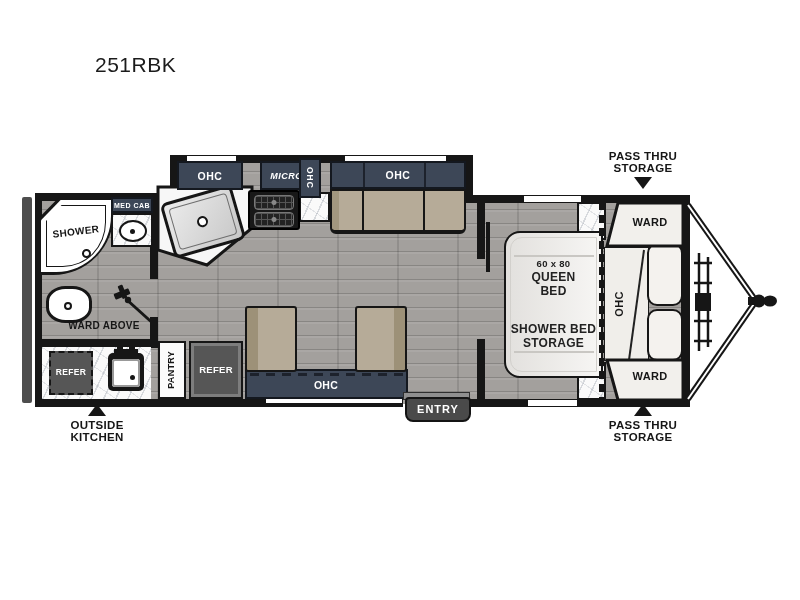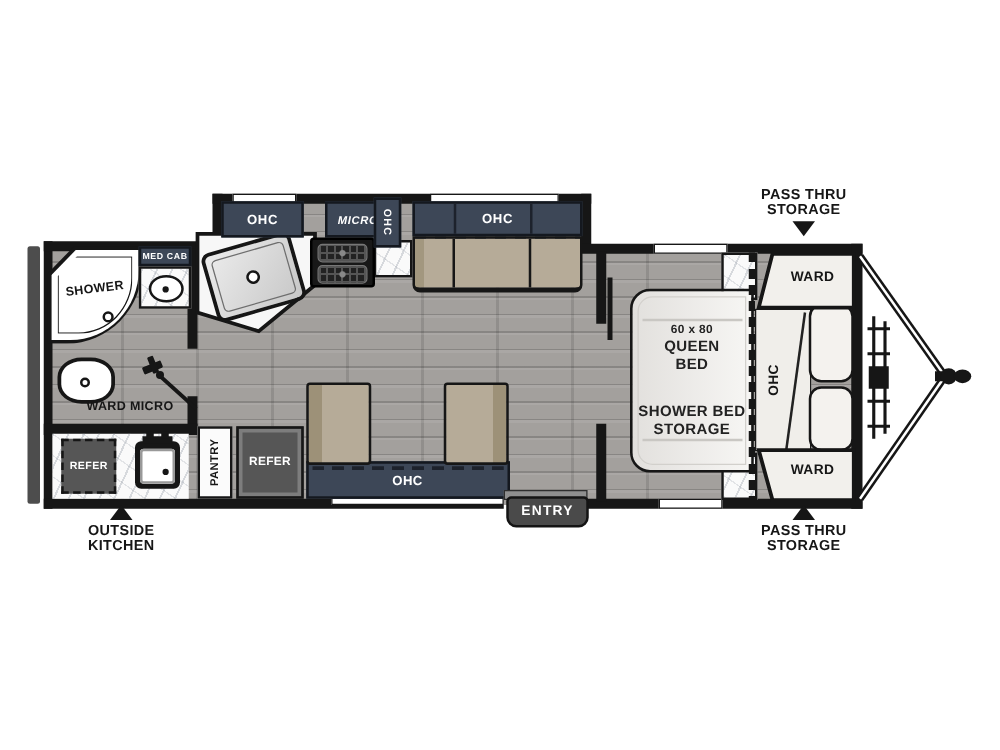--- a/index.html
+++ b/index.html
@@ -21,20 +21,21 @@
   .tri-up{position:absolute;width:0;height:0;border-left:9px solid transparent;border-right:9px solid transparent;border-bottom:12px solid #161616;}
   .bench{position:absolute;box-sizing:border-box;border:2.5px solid #161616;border-radius:3px;
     background:linear-gradient(90deg,#9d9178 0 11px,#b6ab98 11px);}
   .whitebox{position:absolute;box-sizing:border-box;background:#f2f0ec;border:2.5px solid #161616;}
 </style>
 </head>
 <body>
 
 <div id="plan">
 
+  <div class="lbl" style="left:95px;top:54px;width:120px;font-size:21px;font-weight:500;text-align:left;letter-spacing:.5px;color:#1b1b1b;">251RBK</div>
 
   <div class="abs" style="left:22px;top:197px;width:10px;height:206px;background:#4d4d4d;border-radius:2px;"></div>
 
   <div class="abs wood" style="left:39px;top:196px;width:648px;height:208px;"></div>
   <div class="abs wood" style="left:175px;top:158px;width:295px;height:45px;"></div>
 
   <div class="wall" style="left:35px;top:193px;width:7px;height:214px;"></div>
   <div class="wall" style="left:35px;top:193px;width:142px;height:8px;"></div>
   <div class="wall" style="left:170px;top:155px;width:8px;height:46px;"></div>
   <div class="wall" style="left:170px;top:155px;width:303px;height:8px;"></div>
@@ -78,21 +79,21 @@
 
   <div class="abs" style="left:112px;top:283px;width:50px;height:50px;">
     <svg width="50" height="50" viewBox="0 0 50 50">
       <line x1="14" y1="16" x2="45" y2="44" stroke="#161616" stroke-width="3"></line>
       <rect x="2" y="8" width="16" height="6" rx="1" fill="#161616" transform="rotate(-22 10 11)"></rect>
       <rect x="8" y="2" width="5" height="14" rx="1" fill="#161616" transform="rotate(-22 10 9)"></rect>
       <circle cx="16" cy="17" r="3.2" fill="#161616"></circle>
     </svg>
   </div>
 
-  <div class="lbl" style="left:53px;top:321px;width:102px;font-size:10px;">WARD MICRO</div>
+  <div class="lbl" style="left:53px;top:321px;width:102px;font-size:10px;">WARD ABOVE</div>
 
   <div class="abs marble" style="left:42px;top:347px;width:109px;height:52px;">
     <div class="abs" style="left:7px;top:4px;width:44px;height:44px;background:#565656;border:2px dashed #161616;display:flex;align-items:center;justify-content:center;">
       <span class="lbl" style="position:static;color:#fff;font-size:8.5px;">REFER</span>
     </div>
     <div class="abs" style="left:66px;top:6px;width:36px;height:38px;background:#161616;border-radius:5px;">
       <div class="abs" style="left:4px;top:6px;width:28px;height:28px;background:#fff;border-radius:3px;box-shadow:inset 0 0 0 2px #999;"></div>
       <div class="abs" style="left:6px;top:-4px;width:24px;height:6px;background:#161616;"></div>
       <div class="abs" style="left:9px;top:-8px;width:6px;height:6px;background:#161616;"></div>
       <div class="abs" style="left:21px;top:-8px;width:6px;height:6px;background:#161616;"></div>

